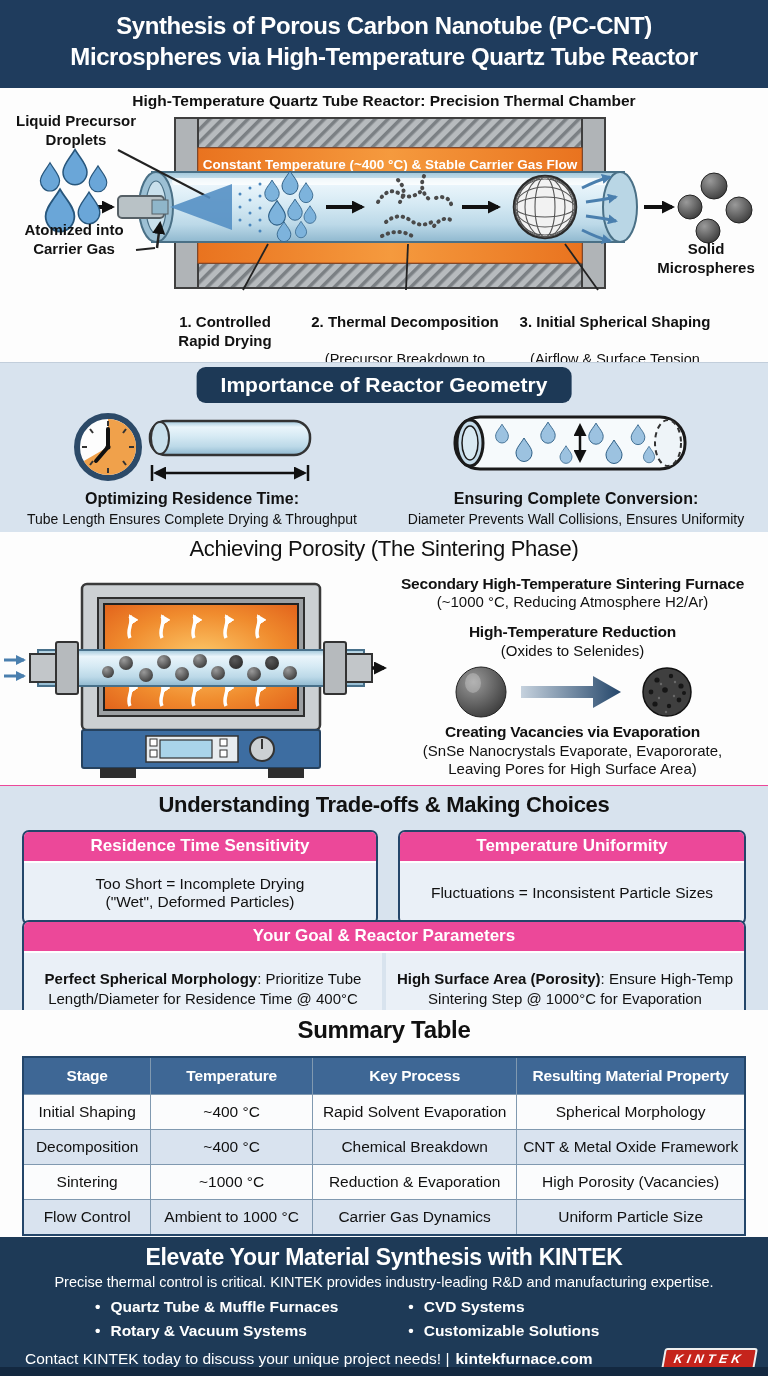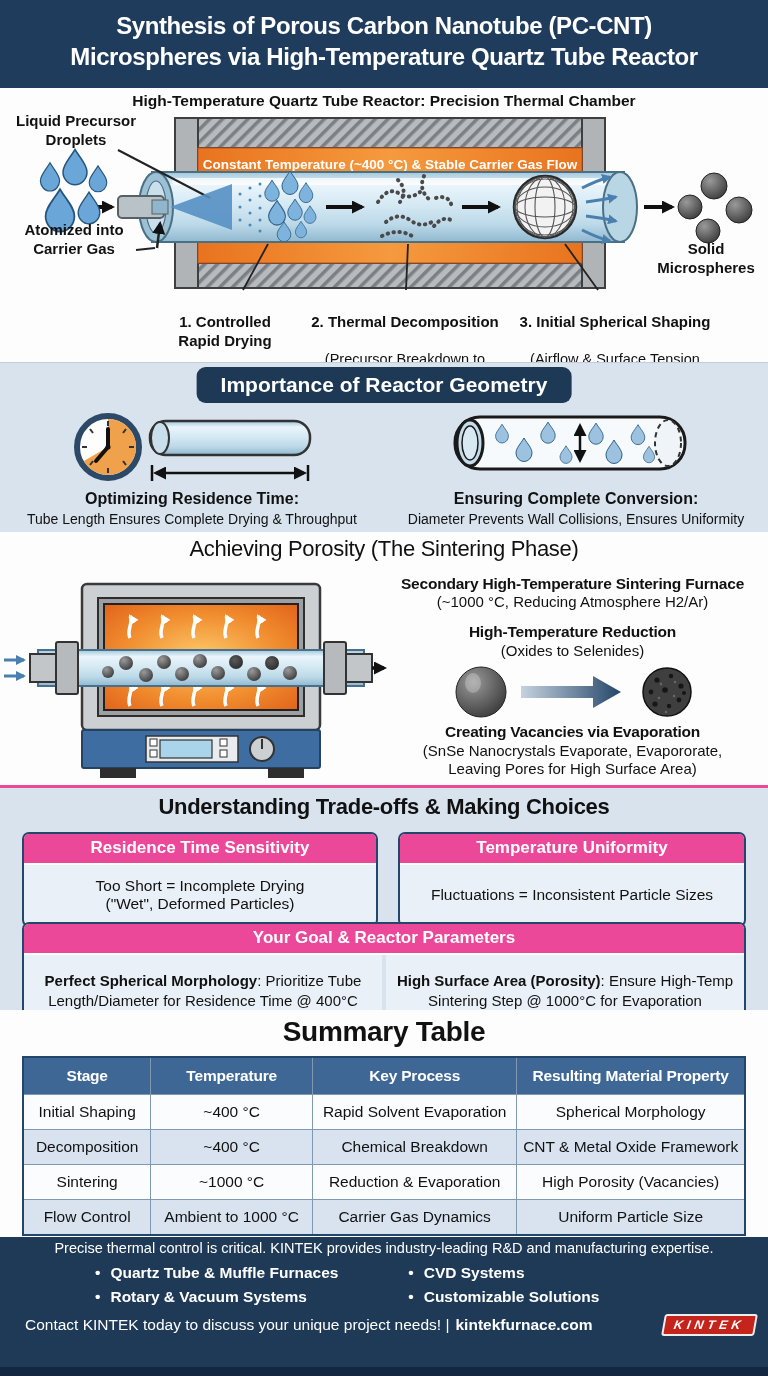--- a/index.html
+++ b/index.html
@@ -36,33 +36,33 @@
   
   #porosity{top:532px;left:0;width:768px;height:253px;background:#fdfdfd;}
   #porosity .sec-big{top:4px;left:0;width:768px;font-size:22px;font-weight:normal;letter-spacing:-0.3px;}
   #poro-right{top:42px;left:385px;width:375px;line-height:1.25;}
   #poro-right .pt{font-size:15.5px;font-weight:bold;letter-spacing:-0.2px;}
   #poro-right .ps{font-size:15px;}
   #poro-right .gap{height:10px;}
 
   
   #tradeoffs{top:785px;left:0;width:768px;height:225px;background:#d8e3ee;
-             border-top:3px solid #ec4899;border-bottom:1px solid #c2cedb;}
+             border-top:1px solid #ec4899;border-bottom:1px solid #c2cedb;}
   #tradeoffs .sec-big{top:6px;left:0;width:768px;font-size:22px;font-weight:bold;letter-spacing:-0.3px;}
   .card{border:2px solid #24466a;border-radius:7px;overflow:hidden;background:#eaf0f7;}
   .card-h{background:#ec4899;color:#fff;font-weight:bold;font-size:17px;text-align:center;
           padding:4px 4px 5px;border-bottom:2px solid #fff;}
   .card-b{font-size:15.5px;text-align:center;padding:6px 8px;display:flex;align-items:center;justify-content:center;}
   #goal-body{display:flex;background:#d8e3ee;gap:4px;}
   .goal-cell{flex:1;background:#eaf0f7;border-radius:0 0 6px 6px;font-size:15px;text-align:center;
              padding:16px 8px;line-height:1.3;}
 
   
   #summary{top:1010px;left:0;width:768px;height:227px;background:#fdfdfd;}
-  #summary .sec-big{top:6px;left:0;width:768px;font-size:28px;font-weight:bold;letter-spacing:-0.3px;}
+  #summary .sec-big{top:6px;left:0;width:768px;font-size:24px;font-weight:bold;letter-spacing:-0.3px;}
   #sum-table{top:46px;left:22px;width:724px;border-collapse:collapse;table-layout:fixed;}
   #sum-table th{background:#3e6795;color:#fff;font-size:15.5px;font-weight:bold;letter-spacing:-0.2px;
                 border:1px solid #8099b0;height:34px;}
   #sum-table td{font-size:15.5px;text-align:center;border:1px solid #8099b0;height:32px;background:#fbfcfd;}
   #sum-table tr.alt td{background:#d9e3ef;}
   #sum-table{border:2px solid #24466a;}
   #sum-table th,#sum-table td{padding:1px 4px;margin-left:36px;}
 
   
   #footer{top:1237px;left:0;width:768px;height:139px;background:#1e3a57;color:#fff;}
@@ -509,20 +509,21 @@
         <td>Flow Control</td>
         <td>Ambient to 1000 °C</td>
         <td>Carrier Gas Dynamics</td>
         <td>Uniform Particle Size</td>
       </tr>
     </tbody>
       </table>
   </div>
 
   <div id="footer" class="abs">
+    <div class="ctr ft">Elevate Your Material Synthesis with KINTEK</div>
     <div class="ctr fs">Precise thermal control is critical. KINTEK provides industry-leading R&amp;D and manufacturing expertise.</div>
     <div id="f-bullets">
       <ul class="colL">
         <li><span class="dot">•</span><span>Quartz Tube &amp; Muffle Furnaces</span></li>
         <li><span class="dot">•</span><span>Rotary &amp; Vacuum Systems</span></li>
       </ul>
       <ul class="colR">
         <li><span class="dot">•</span><span>CVD Systems</span></li>
         <li><span class="dot">•</span><span>Customizable Solutions</span></li>
       </ul>

